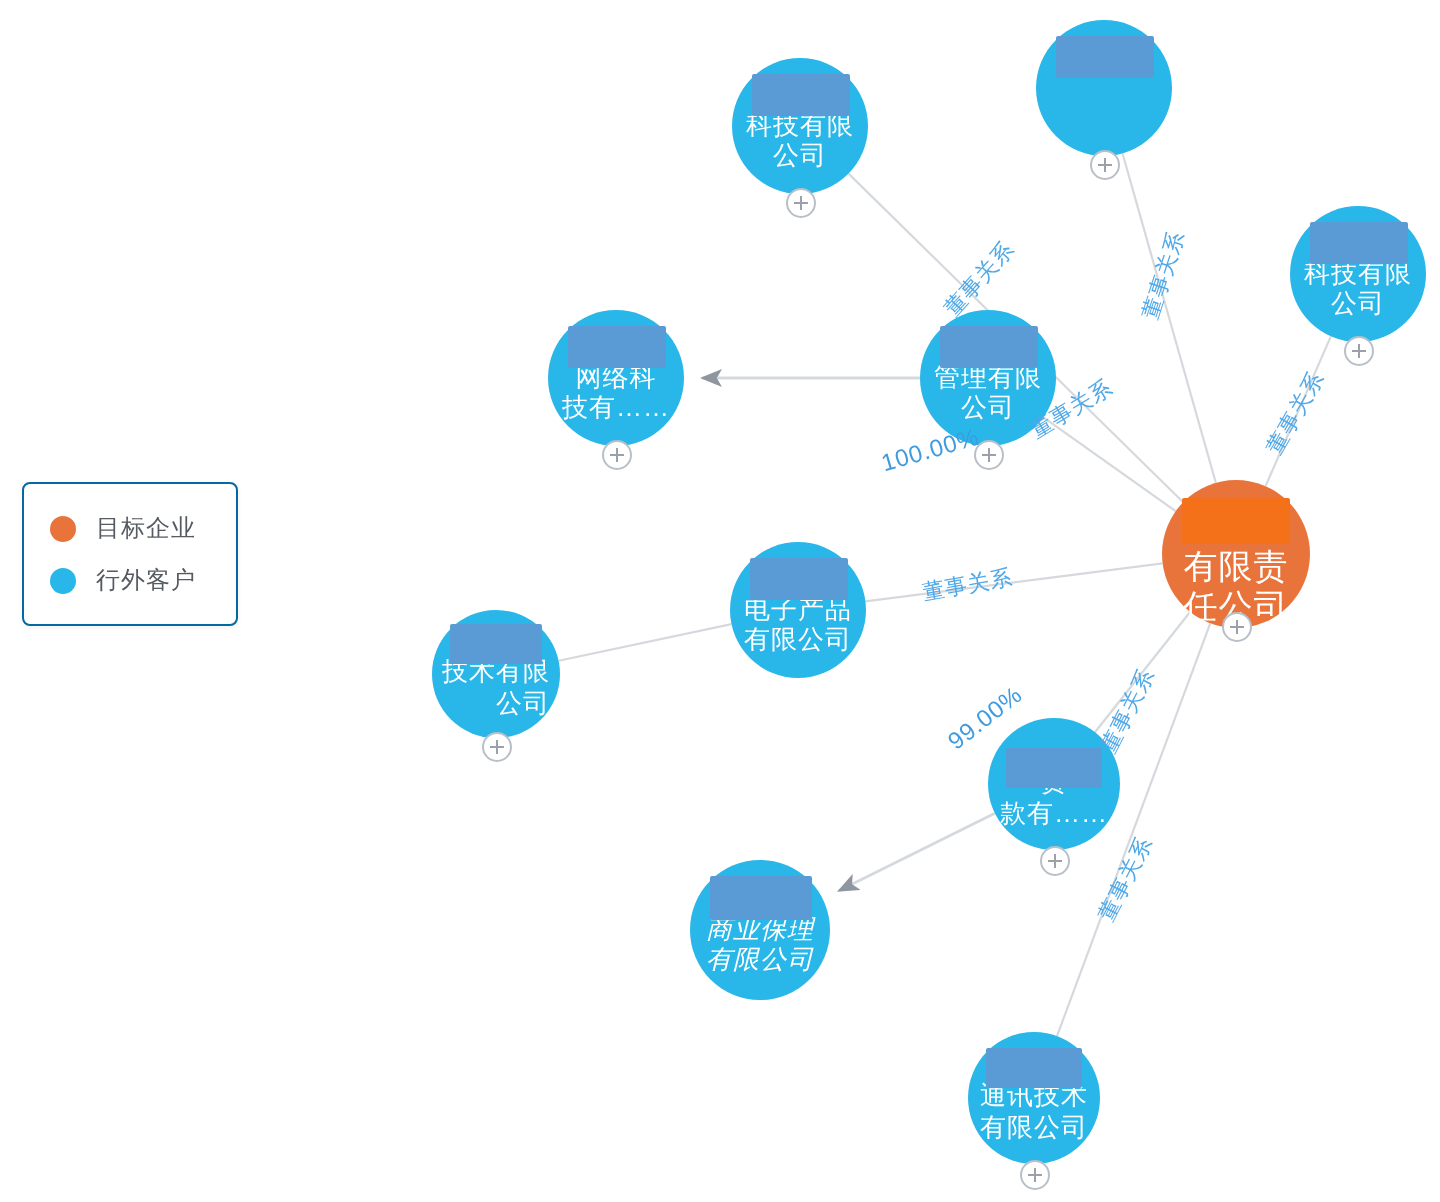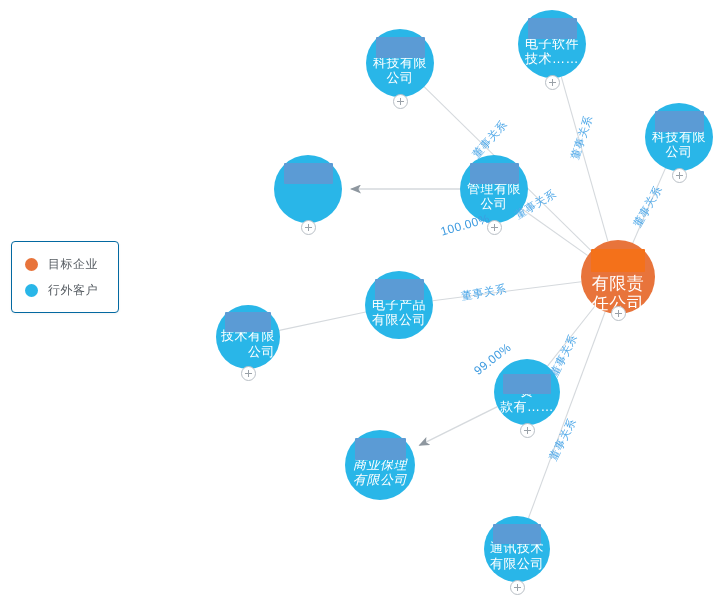--- a/index.html
+++ b/index.html
@@ -126,38 +126,38 @@
       </div>
       <div class="expander" style="left: 610.5px; top: 305.5px;"></div>
       <div class="node outside" style="left: 366px; top: 29px; height: 68px; width: 68px;">
         <span class="redact" style="width: 49px; height: 21px; left: 10px; top: 8px;"></span>
         <span class="label" style="margin-top: 14px;">科技有限
 公司</span>
       </div>
       <div class="expander" style="left: 392.5px; top: 93.5px;"></div>
       <div class="node outside" style="left: 518px; top: 10px; height: 68px; width: 68px;">
         <span class="redact" style="width: 49px; height: 21px; left: 10px; top: 8px;"></span>
-        <span class="label" style="margin-top: 14px;">电子软件
-技术……</span>
       </div>
       <div class="expander" style="left: 544.5px; top: 74.5px;"></div>
       <div class="node outside" style="left: 645px; top: 103px; height: 68px; width: 68px;">
         <span class="redact" style="width: 49px; height: 21px; left: 10px; top: 8px;"></span>
         <span class="label" style="margin-top: 14px;">科技有限
 公司</span>
       </div>
       <div class="expander" style="left: 671.5px; top: 167.5px;"></div>
       <div class="node outside" style="left: 460px; top: 155px; height: 68px; width: 68px;">
         <span class="redact" style="width: 49px; height: 21px; left: 10px; top: 8px;"></span>
         <span class="label" style="margin-top: 14px;">管理有限
 公司</span>
       </div>
       <div class="expander" style="left: 486.5px; top: 219.5px;"></div>
       <div class="node outside" style="left: 274px; top: 155px; height: 68px; width: 68px;">
         <span class="redact" style="width: 49px; height: 21px; left: 10px; top: 8px;"></span>
+        <span class="label" style="margin-top: 14px;">网络科
+技有……</span>
       </div>
       <div class="expander" style="left: 300.5px; top: 219.5px;"></div>
       <div class="node outside" style="left: 365px; top: 271px; height: 68px; width: 68px;">
         <span class="redact" style="width: 49px; height: 21px; left: 10px; top: 8px;"></span>
         <span class="label" style="margin-top: 14px;">电子产品
 有限公司</span>
       </div>
       <div class="node outside" style="left: 216px; top: 305px; height: 64px; width: 64px; text-align: right;">
         <span class="redact" style="width: 46px; height: 20px; left: 9px; top: 7px;"></span>
         <span class="label" style="margin-top: 13px;">技术有限

